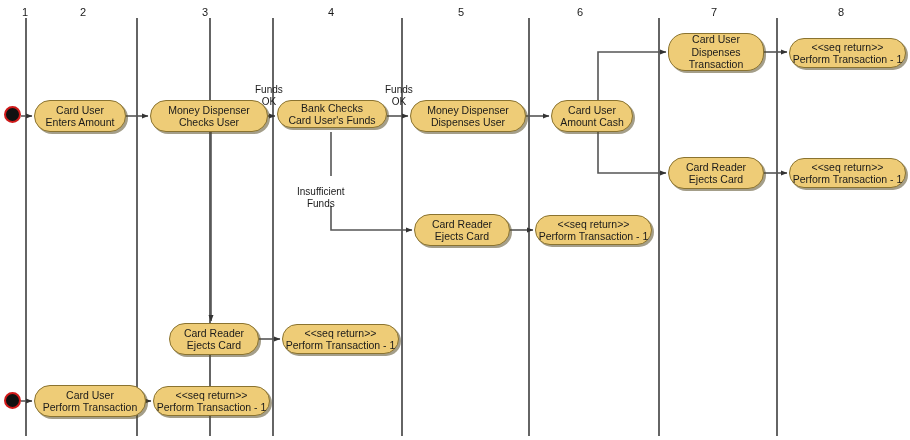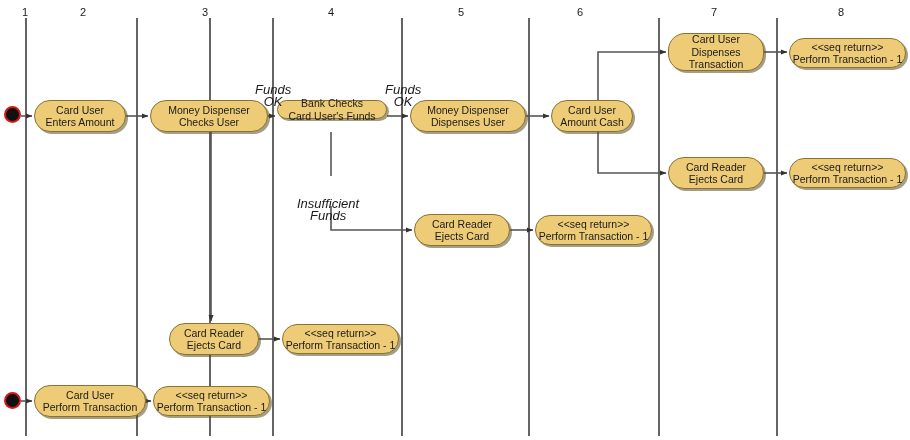--- a/index.html
+++ b/index.html
@@ -49,27 +49,26 @@
     font-size: 10.5px;
     line-height: 12.5px;
     color: #1a1a1a;
     text-align: center;
     padding: 1px 4px;
     white-space: nowrap;
   }
   .node .ln { display: block; }
   .edge-label {
     position: absolute;
-    font-size: 13px;
+    font-size: 10px;
     line-height: 12px;
     color: #1a1a1a;
     text-align: center;
     white-space: nowrap;
     user-select: none;
-    font-style: italic;
   }
   .start-node {
     position: absolute;
     width: 17px;
     height: 17px;
     border-radius: 50%;
     background: #111111;
     border: 2.2px solid #d01a1a;
     box-sizing: border-box;
   }
@@ -148,21 +147,21 @@
     </div>
   <div id="nodes">
       <div class="node" style="left: 34px; top: 100px; width: 92px; height: 32px; background: rgb(238, 204, 119); border-color: rgb(138, 115, 48);">
         <span class="ln">Card User</span>
         <span class="ln">Enters Amount</span>
       </div>
       <div class="node" style="left: 150px; top: 100px; width: 118px; height: 32px; background: rgb(238, 204, 119); border-color: rgb(138, 115, 48);">
         <span class="ln">Money Dispenser</span>
         <span class="ln">Checks User</span>
       </div>
-      <div class="node" style="left: 277px; top: 100px; width: 110px; height: 19px; background: rgb(238, 204, 119); border-color: rgb(138, 115, 48);">
+      <div class="node" style="left: 277px; top: 100px; width: 110px; height: 28px; background: rgb(238, 204, 119); border-color: rgb(138, 115, 48);">
         <span class="ln">Bank Checks</span>
         <span class="ln">Card User's Funds</span>
       </div>
       <div class="node" style="left: 410px; top: 100px; width: 116px; height: 32px; background: rgb(238, 204, 119); border-color: rgb(138, 115, 48);">
         <span class="ln">Money Dispenser</span>
         <span class="ln">Dispenses User</span>
       </div>
       <div class="node" style="left: 551px; top: 100px; width: 82px; height: 32px; background: rgb(238, 204, 119); border-color: rgb(138, 115, 48);">
         <span class="ln">Card User</span>
         <span class="ln">Amount Cash</span>
@@ -211,19 +210,19 @@
     </div>
   <div id="edge-labels">
       <div class="edge-label" style="left: 255px; top: 84px;">
         <div>Funds</div>
         <div>OK</div>
       </div>
       <div class="edge-label" style="left: 385px; top: 84px;">
         <div>Funds</div>
         <div>OK</div>
       </div>
-      <div class="edge-label" style="left: 297px; top: 198px;">
+      <div class="edge-label" style="left: 297px; top: 186px;">
         <div>Insufficient</div>
         <div>Funds</div>
       </div>
     </div>
 
 </div>
 
 </body></html>

